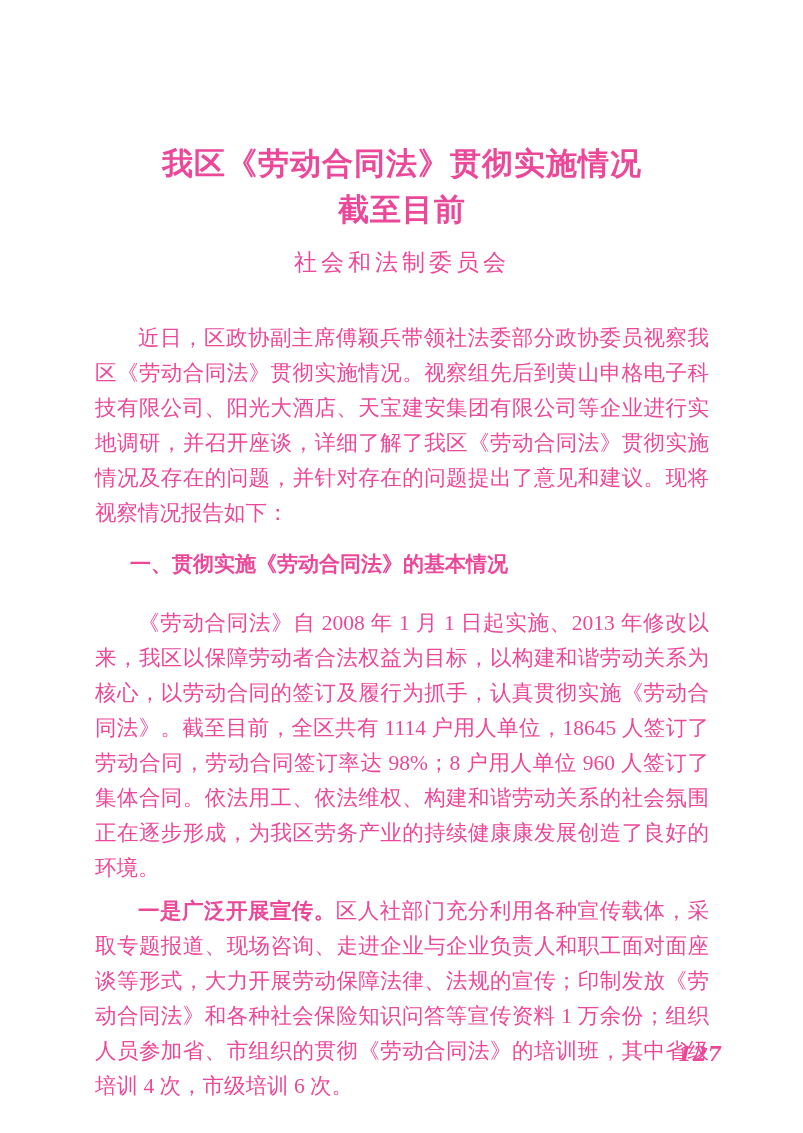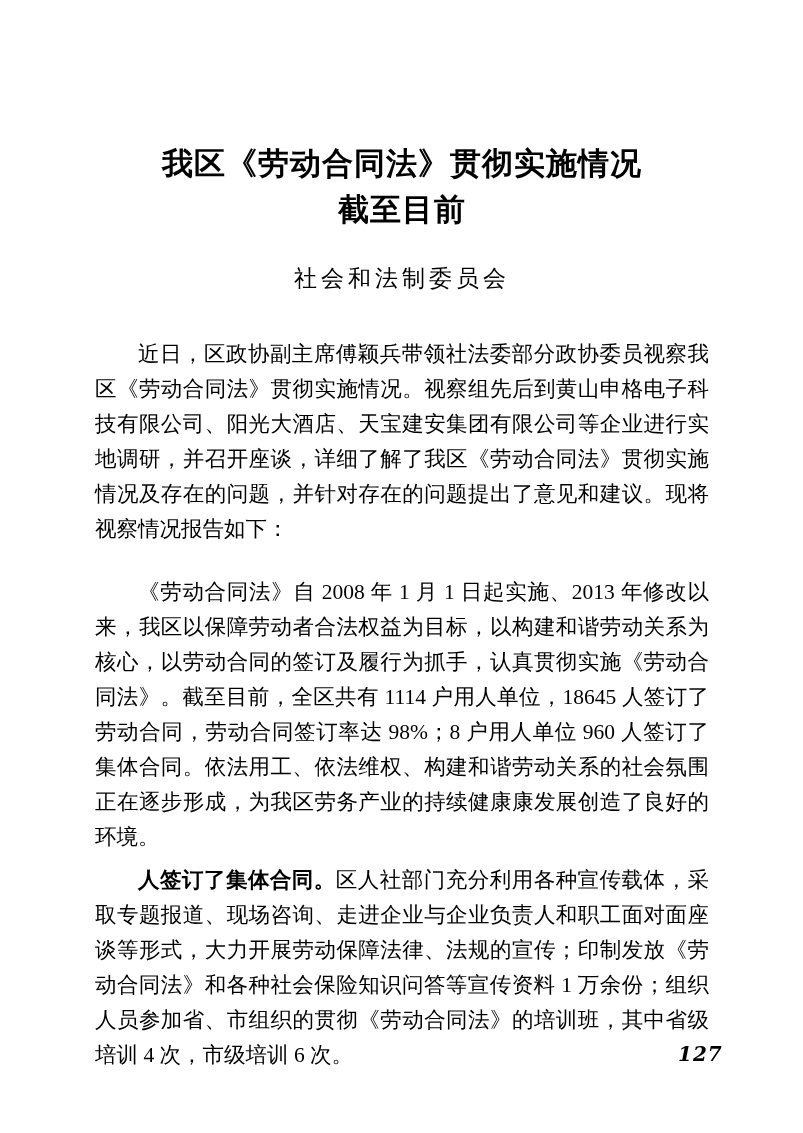--- a/index.html
+++ b/index.html
@@ -5,21 +5,21 @@
     html, body {
       margin: 0;
       padding: 0;
       background: #ffffff;
     }
     .page {
       position: relative;
       width: 803px;
       height: 1133px;
       background: #ffffff;
-      color: #000000;
+      color: #ec4899;
       overflow: hidden;
       font-family: "Liberation Serif", "DejaVu Serif", serif;
     }
     .content {
       position: absolute;
       left: 87px;
       top: 0;
       width: 630px;
     }
     .title {
@@ -28,21 +28,21 @@
       font-size: 31px;
       line-height: 46px;
       text-align: center;
       letter-spacing: 1px;
       font-family: "Liberation Serif", "DejaVu Serif", serif;
     }
     .title-line {
       display: block;
     }
     .author {
-      margin-top: 30px;
+      margin-top: 14px;
       font-size: 23px;
       line-height: 32px;
       text-align: center;
       letter-spacing: 4px;
       font-family: "Liberation Serif", "DejaVu Serif", serif;
     }
     p.body {
       margin: 8px;
       font-size: 21.5px;
       line-height: 35px;
@@ -87,22 +87,23 @@
 
     <h1 class="title">
       <span class="title-line">我区《劳动合同法》贯彻实施情况</span>
       <span class="title-line">截至目前</span>
     </h1>
 
     <div class="author">社会和法制委员会</div>
 
     <p class="body intro">近日，区政协副主席傅颖兵带领社法委部分政协委员视察我区《劳动合同法》贯彻实施情况。视察组先后到黄山申格电子科技有限公司、阳光大酒店、天宝建安集团有限公司等企业进行实地调研，并召开座谈，详细了解了我区《劳动合同法》贯彻实施情况及存在的问题，并针对存在的问题提出了意见和建议。现将视察情况报告如下：</p>
 
+    <h2 class="heading">一、贯彻实施《劳动合同法》的基本情况</h2>
 
     <p class="body after-heading">《劳动合同法》自 2008 年 1 月 1 日起实施、2013 年修改以来，我区以保障劳动者合法权益为目标，以构建和谐劳动关系为核心，以劳动合同的签订及履行为抓手，认真贯彻实施《劳动合同法》。截至目前，全区共有 1114 户用人单位，18645 人签订了劳动合同，劳动合同签订率达 98%；8 户用人单位 960 人签订了集体合同。依法用工、依法维权、构建和谐劳动关系的社会氛围正在逐步形成，为我区劳务产业的持续健康康发展创造了良好的环境。</p>
 
-    <p class="body"><b class="lead">人签订了集体合同。</b><span>区人社部门充分利用各种宣传载体，采取专题报道、现场咨询、走进企业与企业负责人和职工面对面座谈等形式，大力开展劳动保障法律、法规的宣传；印制发放《劳动合同法》和各种社会保险知识问答等宣传资料 1 万余份；组织人员参加省、市组织的贯彻《劳动合同法》的培训班，其中省级培训 4 次，市级培训 6 次。</span></p>
+    <p class="body"><b class="lead">一是广泛开展宣传。</b><span>区人社部门充分利用各种宣传载体，采取专题报道、现场咨询、走进企业与企业负责人和职工面对面座谈等形式，大力开展劳动保障法律、法规的宣传；印制发放《劳动合同法》和各种社会保险知识问答等宣传资料 1 万余份；组织人员参加省、市组织的贯彻《劳动合同法》的培训班，其中省级培训 4 次，市级培训 6 次。</span></p>
 
 
   </div>
 
   <div class="page-number">127</div>
 </div>
 
 </body></html>

